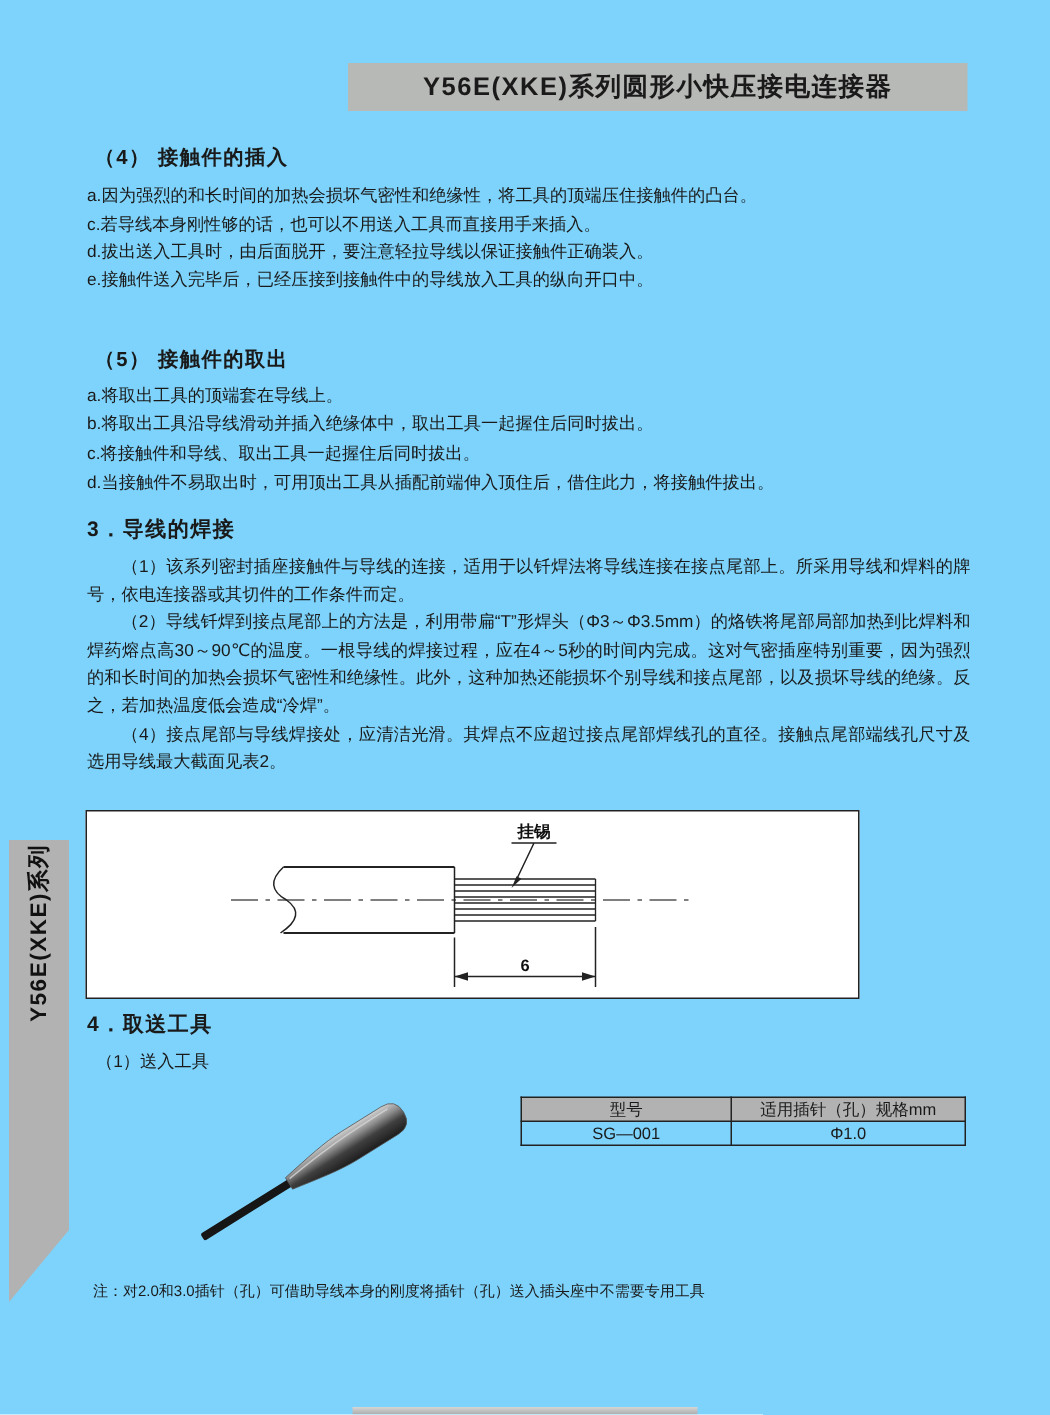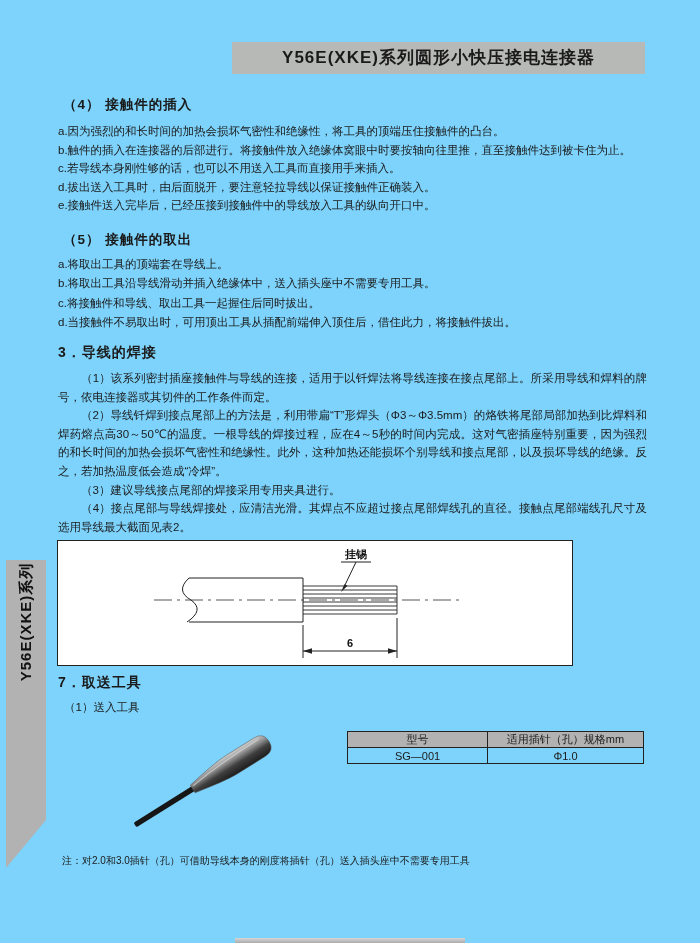--- a/index.html
+++ b/index.html
@@ -78,39 +78,37 @@
 </head>
 <body>
 
 <div class="page">
 
   <div class="title-bar">Y56E(XKE)系列圆形小快压接电连接器</div>
 
   <div class="paren-heading" id="h-insert">（4） 接触件的插入</div>
   <div class="step-list" id="list-insert">
     <div>a.因为强烈的和长时间的加热会损坏气密性和绝缘性，将工具的顶端压住接触件的凸台。</div>
-    <div>b.触件的插入在连接器的后部进行。将接触件放入绝缘体窝眼中时要按轴向往里推，直至接触件达到被卡住为止。</div>
     <div>c.若导线本身刚性够的话，也可以不用送入工具而直接用手来插入。</div>
     <div>d.拔出送入工具时，由后面脱开，要注意轻拉导线以保证接触件正确装入。</div>
     <div>e.接触件送入完毕后，已经压接到接触件中的导线放入工具的纵向开口中。</div>
   </div>
 
   <div class="paren-heading" id="h-remove">（5） 接触件的取出</div>
   <div class="step-list" id="list-remove">
     <div>a.将取出工具的顶端套在导线上。</div>
-    <div>b.将取出工具沿导线滑动并插入绝缘体中，送入插头座中不需要专用工具。</div>
+    <div>b.将取出工具沿导线滑动并插入绝缘体中，取出工具一起握住后同时拔出。</div>
     <div>c.将接触件和导线、取出工具一起握住后同时拔出。</div>
     <div>d.当接触件不易取出时，可用顶出工具从插配前端伸入顶住后，借住此力，将接触件拔出。</div>
   </div>
 
   <div class="num-heading" id="h-solder">3．导线的焊接</div>
   <div id="solder-paras">
     <p>（1）该系列密封插座接触件与导线的连接，适用于以钎焊法将导线连接在接点尾部上。所采用导线和焊料的牌号，依电连接器或其切件的工作条件而定。</p>
-    <p>（2）导线钎焊到接点尾部上的方法是，利用带扁“T”形焊头（Φ3～Φ3.5mm）的烙铁将尾部局部加热到比焊料和焊药熔点高30～50℃的温度。一根导线的焊接过程，应在4～5秒的时间内完成。这对气密插座特别重要，因为强烈的和长时间的加热会损坏气密性和绝缘性。此外，这种加热还能损坏个别导线和接点尾部，以及损坏导线的绝缘。反之，若加热温度低会造成“冷焊”。</p>
-    <p>（3）建议导线接点尾部的焊接采用专用夹具进行。</p>
+    <p>（2）导线钎焊到接点尾部上的方法是，利用带扁“T”形焊头（Φ3～Φ3.5mm）的烙铁将尾部局部加热到比焊料和焊药熔点高30～90℃的温度。一根导线的焊接过程，应在4～5秒的时间内完成。这对气密插座特别重要，因为强烈的和长时间的加热会损坏气密性和绝缘性。此外，这种加热还能损坏个别导线和接点尾部，以及损坏导线的绝缘。反之，若加热温度低会造成“冷焊”。</p>
     <p>（4）接点尾部与导线焊接处，应清洁光滑。其焊点不应超过接点尾部焊线孔的直径。接触点尾部端线孔尺寸及选用导线最大截面见表2。</p>
   </div>
 
   <div class="diagram-frame">
     <svg width="585" height="123" viewBox="0 0 585 123">
 
       <line x1="96" y1="59" x2="406" y2="59" stroke="#555" stroke-width="1" stroke-dasharray="18 5 3 5"></line>
 
       <path d="M131,37 H245 M131,81 H245" stroke="#222" stroke-width="1.2" fill="none"></path>
       <path d="M131,37 Q117,50 133,59 Q147,69 129,81" stroke="#222" stroke-width="1" fill="none"></path>
@@ -136,21 +134,21 @@
       <polygon points="245,110 254,107.2 254,112.8" fill="#222"></polygon>
       <polygon points="339,110 330,107.2 330,112.8" fill="#222"></polygon>
       <text x="292" y="106" text-anchor="middle" font-size="11" font-weight="bold" fill="#111">6</text>
     </svg>
   </div>
 
   <div class="sidebar-tab">
     <span class="vtext">Y56E(XKE)系列</span>
   </div>
 
-  <div class="num-heading" id="h-tools">7．取送工具</div>
+  <div class="num-heading" id="h-tools">4．取送工具</div>
   <div id="sub-tools">（1）送入工具</div>
 
   <svg class="tool-svg" width="250" height="105" viewBox="0 0 250 105">
     <defs>
       <linearGradient id="gTool" x1="0%" y1="0%" x2="0%" y2="100%">
         <stop offset="0%" stop-color="#cfcfcf"></stop>
         <stop offset="30%" stop-color="#8f8f8f"></stop>
         <stop offset="60%" stop-color="#3f3f3f"></stop>
         <stop offset="100%" stop-color="#1d1d1d"></stop>
       </linearGradient>

